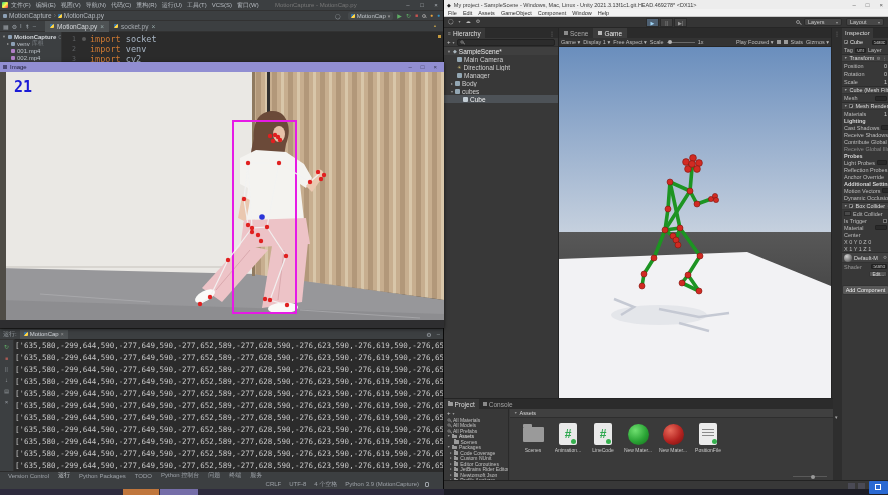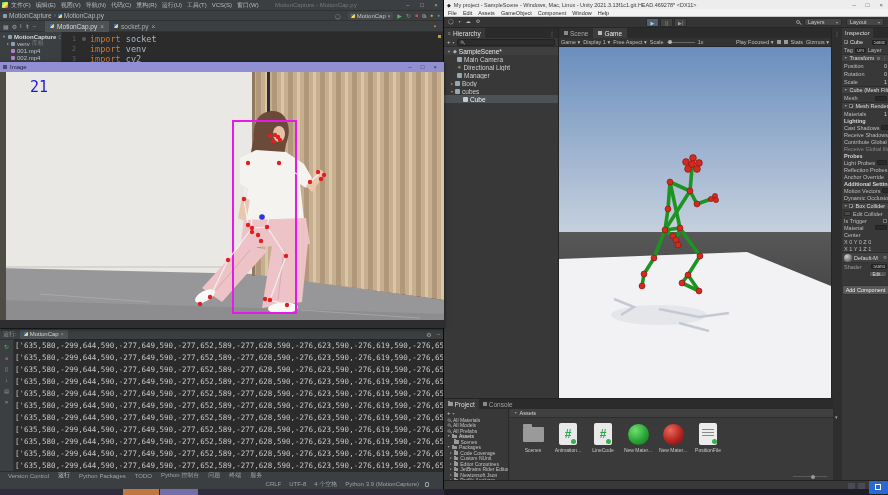--- a/index.html
+++ b/index.html
@@ -321,21 +321,21 @@
           <circle cx="210" cy="225" r="2.2"></circle>
             <circle cx="270" cy="228" r="2.2"></circle>
           <circle cx="200" cy="232" r="2.2"></circle>
             <circle cx="287" cy="233" r="2.2"></circle>
             <circle cx="265" cy="227" r="2.2"></circle>
         </g>
         <circle cx="262" cy="145" r="2.8" fill="#2b35d8"></circle>
       </g>
       <rect x="0" y="248" width="444" height="8" fill="#2e2e30"></rect>
     </svg>
-    <div class="abs mono" style="left:30px;top:16px;font-size:15px;font-weight:normal;color:#1b1bd6">21</div>
+    <div class="abs mono" style="left:14px;top:16px;font-size:15px;font-weight:bold;color:#1b1bd6">21</div>
   </div>
 
   <div class="abs u-dark" style="left:443px;top:0;width:445px;height:489px;border-left:1px solid #0a0a0a">
 
     <div class="row" style="height:9px;background:#ededed;padding:0 3px">
       <span style="font-size:5px;color:#222;margin-right:3px">◆</span>
       <span class="nw" style="font-size:5.5px;color:#3a3a3a;max-width:340px">My project - SampleScene - Windows, Mac, Linux - Unity 2021.3.13f1c1.git.HEAD.469278* &lt;DX11&gt;</span>
       <div class="row" style="margin-left:auto;gap:10px;margin-right:2px">
         <span style="font-size:6px;color:#555">–</span>
         <span style="font-size:6px;color:#555">□</span>

